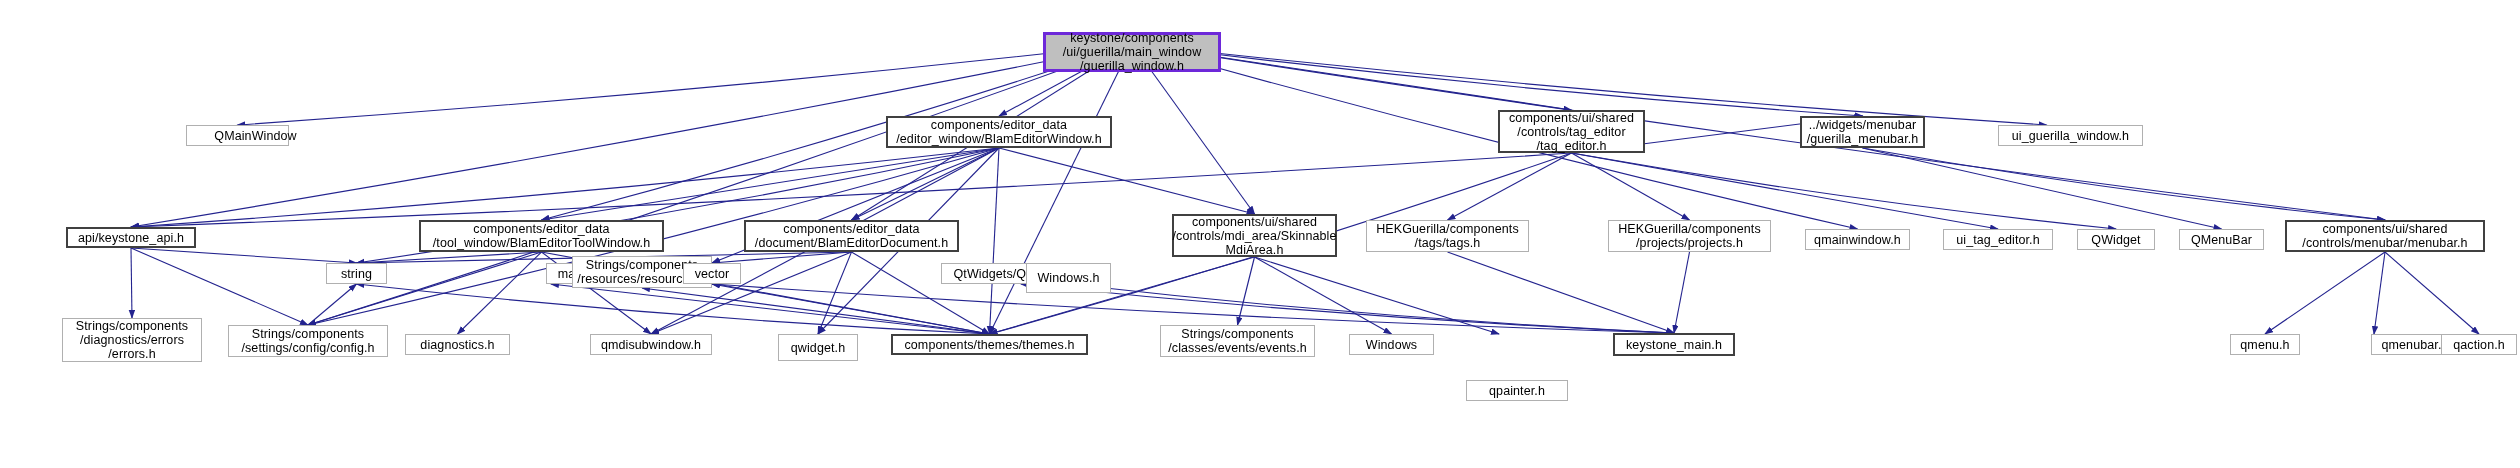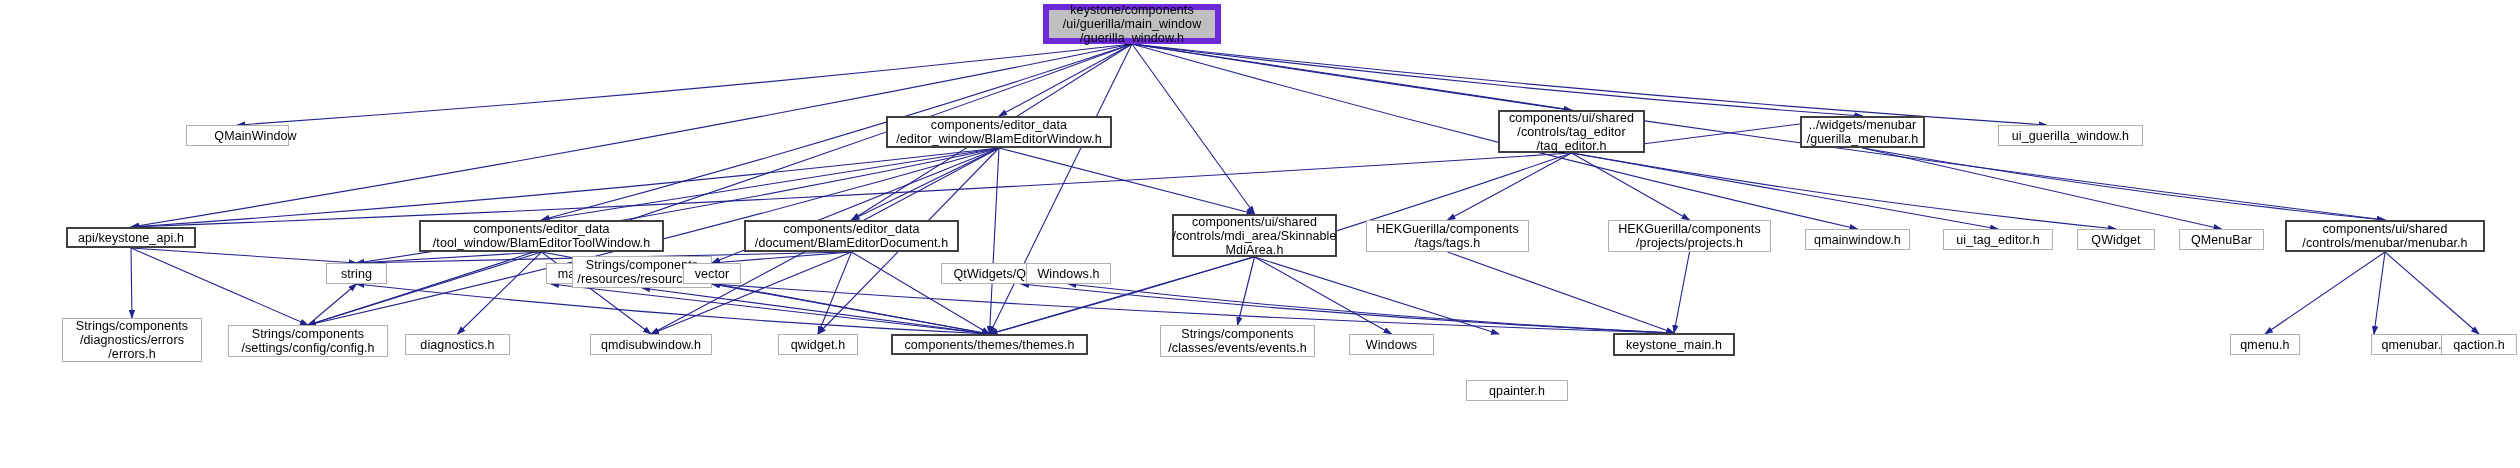--- a/index.html
+++ b/index.html
@@ -4,21 +4,21 @@
 <style>
   html,body{margin:0;padding:0;background:#ffffff;}
   #canvas{position:relative;width:2520px;height:468px;background:#ffffff;
           font-family:"Liberation Sans","DejaVu Sans",sans-serif;overflow:hidden;}
   #edges{position:absolute;left:0;top:0;width:2520px;height:468px;pointer-events:none;}
   .node{position:absolute;box-sizing:border-box;background:#ffffff;
         border:1px solid #b0b0b0;display:flex;align-items:center;
         justify-content:center;text-align:center;color:#000000;
         line-height:1.12;letter-spacing:0.1px;white-space:pre-line;}
   .node.thick{border:2px solid #404040;}
-  .node.root{background:#bfbfbf;border:6px solid #6d28d9;}
+  .node.root{background:#bfbfbf;border:3px solid #6d28d9;margin-top:28px;}
   .f12{font-size:12.5px;}
 </style>
 </head>
 <body>
 
 <div id="canvas">
   <svg id="edges" viewBox="0 0 2520 468" xmlns="http://www.w3.org/2000/svg">
     <defs>
       <marker id="ah" markerWidth="9" markerHeight="9" refX="8" refY="3.2" orient="auto" markerUnits="userSpaceOnUse">
         <path d="M0,0 L9,3.2 L0,6.4 z" fill="#23238e"></path>
@@ -120,31 +120,31 @@
       <div class="node  f12" style="left: 2179px; top: 229px; width: 85px; height: 21px;">QMenuBar</div>
       <div class="node thick f12" style="left: 2285px; top: 220px; width: 200px; height: 32px;">components/ui/shared
 /controls/menubar/menubar.h</div>
       <div class="node  f12" style="left: 62px; top: 318px; width: 140px; height: 44px;">Strings/components
 /diagnostics/errors
 /errors.h</div>
       <div class="node  f12" style="left: 228px; top: 325px; width: 160px; height: 32px;">Strings/components
 /settings/config/config.h</div>
       <div class="node  f12" style="left: 405px; top: 334px; width: 105px; height: 21px;">diagnostics.h</div>
       <div class="node  f12" style="left: 590px; top: 334px; width: 122px; height: 21px;">qmdisubwindow.h</div>
-      <div class="node  f12" style="left: 778px; top: 334px; width: 80px; height: 21px;">qwidget.h</div>
+      <div class="node  f12" style="left: 778px; top: 334px; width: 80px; height: 27px;">qwidget.h</div>
       <div class="node thick f12" style="left: 891px; top: 334px; width: 197px; height: 21px;">components/themes/themes.h</div>
       <div class="node  f12" style="left: 1160px; top: 325px; width: 155px; height: 32px;">Strings/components
 /classes/events/events.h</div>
       <div class="node  f12" style="left: 1349px; top: 334px; width: 85px; height: 21px;">Windows</div>
       <div class="node  f12" style="left: 1466px; top: 334px; width: 102px; height: 21px; margin-top: 46px;">qpainter.h</div>
       <div class="node thick f12" style="left: 1613px; top: 333px; width: 122px; height: 23px;">keystone_main.h</div>
       <div class="node  f12" style="left: 2230px; top: 334px; width: 70px; height: 21px;">qmenu.h</div>
       <div class="node  f12" style="left: 2330px; top: 334px; width: 88px; height: 21px; margin-left: 41px;">qmenubar.h</div>
       <div class="node  f12" style="left: 2441px; top: 334px; width: 76px; height: 21px;">qaction.h</div>
       <div class="node  f12" style="left: 326px; top: 263px; width: 61px; height: 21px;">string</div>
       <div class="node  f12" style="left: 546px; top: 263px; width: 48px; height: 21px;">map</div>
       <div class="node  f12" style="left: 572px; top: 256px; width: 140px; height: 32px;">Strings/components
 /resources/resources.h</div>
       <div class="node  f12" style="left: 683px; top: 263px; width: 58px; height: 21px;">vector</div>
       <div class="node  f12" style="left: 941px; top: 263px; width: 160px; height: 21px;">QtWidgets/QApplication</div>
-      <div class="node  f12" style="left: 1026px; top: 263px; width: 85px; height: 21px;">Windows.h</div>
+      <div class="node  f12" style="left: 1026px; top: 263px; width: 85px; height: 30px;">Windows.h</div>
     </div>
 </div>
 
 </body></html>

